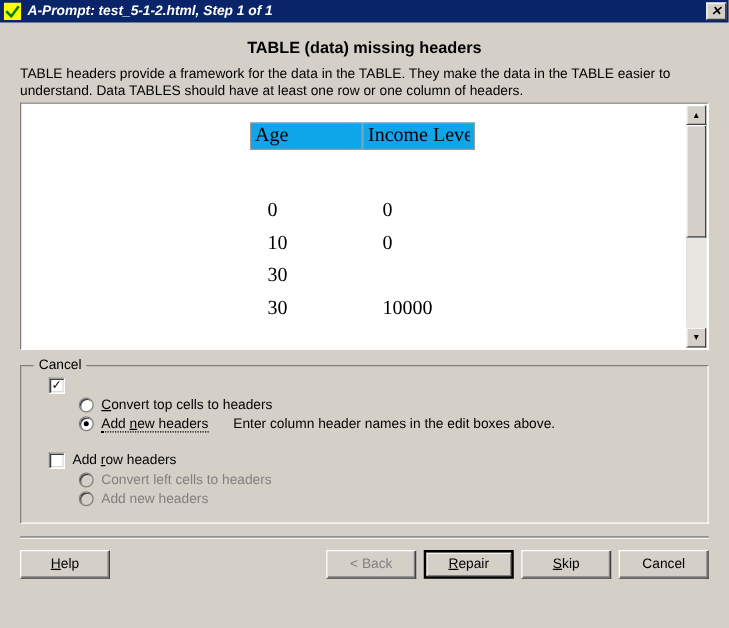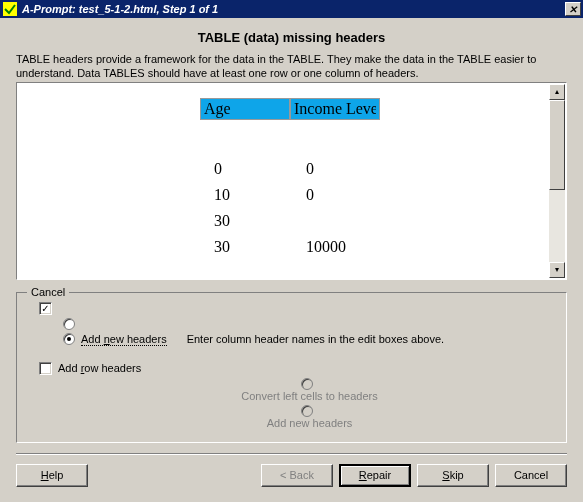--- a/index.html
+++ b/index.html
@@ -110,21 +110,21 @@
     box-shadow: inset 1px 1px 0 #404040, inset -1px -1px 0 #d4d0c8;
     display:flex; align-items:center; justify-content:center; font-size:10px;
     margin-right:6px;
   }
   .radio {
     width:12px; height:12px; border-radius:50%; background:#fff;
     border:1px solid #808080; box-shadow: inset 1px 1px 0 #404040;
     margin-right:6px; display:flex; align-items:center; justify-content:center;
   }
   .radio .dot { width:4px; height:4px; background:#000; border-radius:50%; }
-  .disabled { color:#808080;flex-direction:column; }
+  .disabled { color:#808080; }
   .disabled .radio { background:#d4d0c8; }
   .underline-letter { text-decoration: underline; }
   .hint { margin-left: 20px; font-size:11px; }
 
   .btnbar {
     border-top:1px solid #808080;
     box-shadow: 0 1px 0 #fff inset;
     padding-top:10px; margin-top:6px;
     display:flex; align-items:center; gap:6px;
   }
@@ -196,20 +196,21 @@
 
   <div class="fieldset">
     <span class="legend">Cancel</span>
 
     <div class="chkrow">
       <span class="chkbox">✓</span>
     </div>
 
     <div class="radrow">
       <span class="radio"></span>
+      <span><span class="underline-letter">C</span>onvert top cells to headers</span>
     </div>
 
     <div class="radrow" style="align-items:center;">
       <span class="radio">
           <span class="dot"></span>
         </span>
       <span style="border-bottom:1px dotted #000;">Add <span class="underline-letter">n</span>ew headers</span>
       <span class="hint">Enter column header names in the edit boxes above.</span>
     </div>
 

